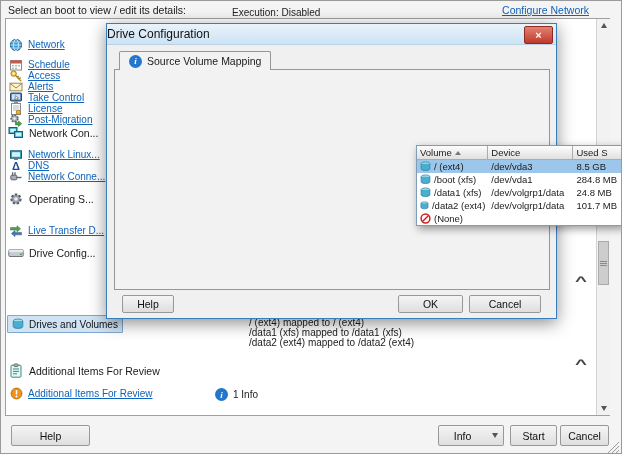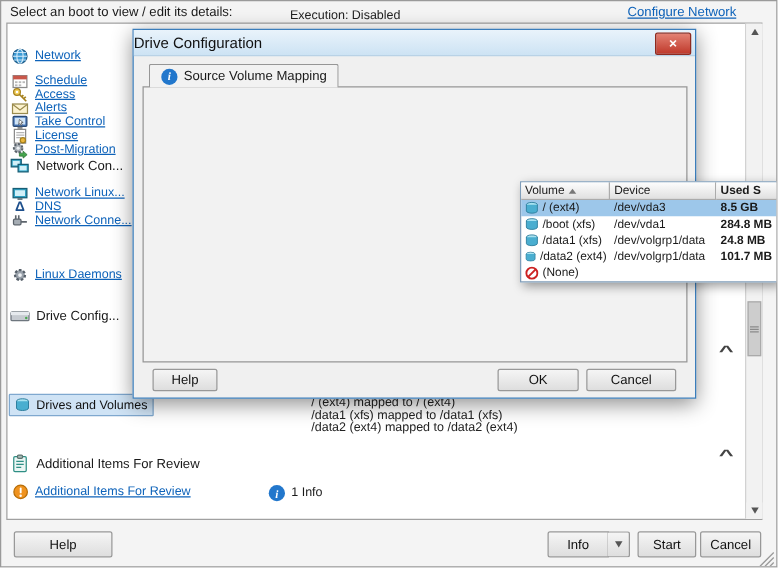--- a/index.html
+++ b/index.html
@@ -70,21 +70,21 @@
              box-sizing:border-box;display:flex;align-items:center;justify-content:center;cursor:pointer;}
   
   .dd{position:absolute;left:415px;top:144px;width:207px;background:#fff;border:1px solid #7f9db9;
       box-shadow:2px 3px 8px rgba(0,0,0,.4);z-index:70;box-sizing:border-box;}
   .ddh{display:flex;height:14px;}
   .ddhc{background:linear-gradient(#fdfdfd,#e0e0e0);border-right:1px solid #ababab;border-bottom:1px solid #ababab;
         font-size:9.5px;padding:0 3px;box-sizing:border-box;display:flex;align-items:center;white-space:nowrap;overflow:hidden;cursor:pointer;}
   .ddrow{display:flex;height:13px;cursor:pointer;}
   .ddrow.sel{background:#9dc7ea;}
   .ddc{font-size:9.5px;padding:0 3px;box-sizing:border-box;white-space:nowrap;overflow:hidden;display:flex;align-items:center;gap:3px;}
-  .c1{width:72px;}.c2{width:86px;}.c3{width:49px;font-weight:bold;}
+  .c1{width:72px;}.c2{width:86px;}.c3{width:49px;}
   
   .drow{position:absolute;left:8px;display:flex;font-size:10px;white-space:nowrap;}
   .dlab{width:64px;flex:0 0 64px;}
 </style>
 </head>
 <body>
 
 <div id="screen">
 
   <div class="abs" style="left:7px;top:3px;font-size:10.5px">Select an boot to view / edit its details:</div>
@@ -181,26 +181,33 @@
   <div class="srow" style="left:8px;top:168px">
     <svg class="icn14" viewBox="0 0 14 14">
         <rect x="1.8" y="5.2" width="6" height="4.6" rx="1" fill="#a6adb4" stroke="#5c646c"></rect>
         <line x1="7.8" y1="7.5" x2="12.5" y2="7.5" stroke="#5c646c" stroke-width="1.4"></line>
         <line x1="3.6" y1="2.2" x2="3.6" y2="5.2" stroke="#5c646c" stroke-width="1.3"></line>
         <line x1="6" y1="2.2" x2="6" y2="5.2" stroke="#5c646c" stroke-width="1.3"></line>
       </svg>
     <span class="slink">Network Conne...</span>
   </div>
 
-  <div class="srow" style="left:8px;top:211px">
-    <svg class="icn14" viewBox="0 0 14 14">
-        <circle cx="7" cy="7" r="4" fill="#9aa2ab" stroke="#57606a" stroke-width="1.8" stroke-dasharray="2 1.5"></circle>
-        <circle cx="7" cy="7" r="1.5" fill="#eef1f4"></circle>
-      </svg>
-    <span class="slink">Linux Daemons</span>
+  <div class="srow" style="left:7px;top:189px;height:17px">
+    <svg class="icn16" viewBox="0 0 16 16">
+        <circle cx="8" cy="8" r="4.6" fill="#9aa2ab" stroke="#57606a" stroke-width="2" stroke-dasharray="2.3 1.7"></circle>
+        <circle cx="8" cy="8" r="1.8" fill="#eef1f4"></circle>
+      </svg>
+    <span class="ssec">Operating S...</span>
+  </div>
+  <div class="srow" style="left:8px;top:222px">
+    <svg class="icn14" viewBox="0 0 14 14">
+        <path d="M1.5 3.6 h6.5 v-1.8 l3.6 3 -3.6 3 v-1.8 h-6.5 z" fill="#49a84f" stroke="#2e6e33" stroke-width="0.5"></path>
+        <path d="M12.5 8.4 h-6.5 v-1.8 l-3.6 3 3.6 3 v-1.8 h6.5 z" fill="#4b79b8" stroke="#2b4a74" stroke-width="0.5"></path>
+      </svg>
+    <span class="slink">Live Transfer D...</span>
   </div>
 
   <div class="srow" style="left:7px;top:243px;height:17px">
     <svg class="icn16" viewBox="0 0 16 16">
         <rect x="0.8" y="4.5" width="14.4" height="7" rx="1" fill="#c6cbd1" stroke="#6e767e"></rect>
         <rect x="0.8" y="4.5" width="14.4" height="2.6" fill="#e6eaee"></rect>
         <circle cx="13" cy="9.3" r="1" fill="#49a84f"></circle>
       </svg>
     <span class="ssec">Drive Config...</span>
   </div>

